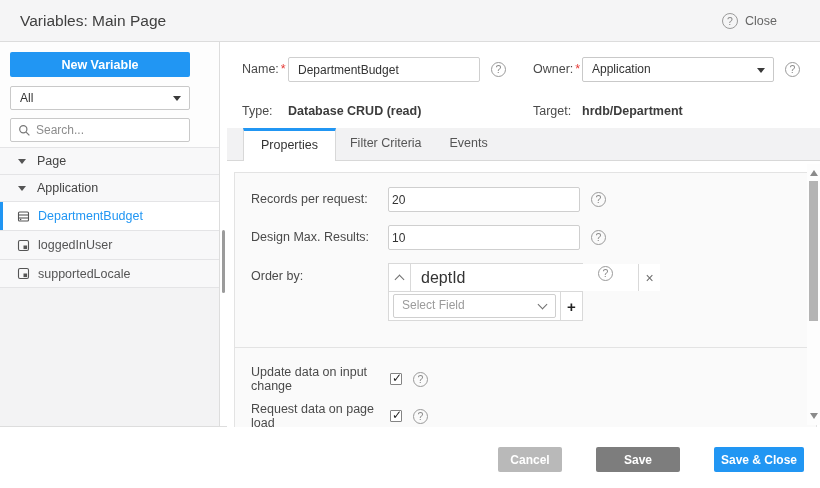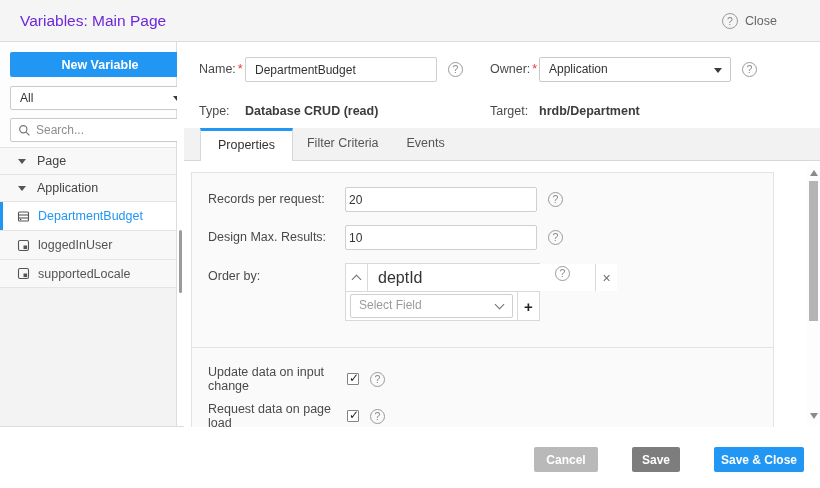--- a/index.html
+++ b/index.html
@@ -3,31 +3,31 @@
 <meta charset="utf-8">
 <style>
   * { margin:0; padding:0; box-sizing:border-box; }
   html,body { background:#e9e9e9; }
   body { font-family:"Liberation Sans","DejaVu Sans",sans-serif; font-size:12px; color:#4a4a4a; }
 
   .window { position:relative; width:820px; height:488px; background:#fff; overflow:hidden; }
 
   
   .titlebar { position:relative; height:42px; background:#f5f5f6; border-bottom:1px solid #dcdcdc; }
-  .titlebar .title { position:absolute; left:20px; top:0; line-height:41px; font-size:15.5px; color:#6d28d9; }
+  .titlebar .title { position:absolute; left:20px; top:0; line-height:41px; font-size:15.5px; color:#404040; }
   .titlebar .help { position:absolute; right:43px; top:0; height:41px; display:flex; align-items:center; gap:7px; color:#666; font-size:12.5px; cursor:pointer; }
 
   .qmark { display:inline-block; width:15px; height:15px; border:1px solid #9a9a9a; border-radius:50%; color:#8a8a8a; font-size:10.5px; line-height:13px; text-align:center; flex:0 0 auto; }
   .qmark.lg { width:16px; height:16px; line-height:14px; }
 
   
   .body { display:flex; height:385px; border-bottom:1px solid #ddd; }
 
   
-  .sidebar { position:relative; width:177px; background:#f3f3f4; border-right:1px solid #ddd; }
+  .sidebar { position:relative; width:220px; background:#f3f3f4; border-right:1px solid #ddd; }
   .sidebar-controls { position:absolute; left:0; top:0; width:100%; height:105px; background:#fdfdfd; }
   .new-var-btn { position:absolute; left:10px; top:10px; width:180px; height:25px; background:var(--accent,#2196f3); color:#fff; border:none; border-radius:2px; font-weight:bold; font-size:12.5px; font-family:inherit; cursor:pointer; }
   .fake-select { position:relative; background:#fff; border:1px solid #c9c9c9; border-radius:2px; cursor:pointer; }
   .filter-select { position:absolute; left:10px; top:44px; width:180px; height:24px; }
   .fake-select .sel-text { position:absolute; left:9px; top:0; line-height:22px; color:#333; }
   .caret-down { position:absolute; right:8px; top:50%; margin-top:-2px; width:0; height:0; border-left:4px solid transparent; border-right:4px solid transparent; border-top:5px solid #3a3a3a; }
   .search-box { position:absolute; left:10px; top:76px; width:180px; height:24px; background:#fff; border:1px solid #c9c9c9; border-radius:2px; }
   .search-box svg { position:absolute; left:7px; top:5px; }
   .search-box input { position:absolute; left:25px; top:0; width:150px; height:22px; border:none; outline:none; font-family:inherit; font-size:12px; color:#555; background:transparent; }
   .search-box input::placeholder { color:#8d8d8d; }
@@ -98,21 +98,21 @@
   .vs-arrow { position:absolute; left:3px; width:0; height:0; border-left:4px solid transparent; border-right:4px solid transparent; cursor:pointer; }
   .vs-arrow.up { top:6px; border-bottom:6px solid #8a8a8a; }
   .vs-arrow.down { bottom:6px; border-top:6px solid #8a8a8a; }
   .vs-thumb { position:absolute; left:2px; top:17px; width:9px; height:140px; background:#b4b4b4; cursor:pointer; }
 
   
   .footer { height:60px; background:#fff; display:flex; justify-content:flex-end; align-items:flex-start; padding:20px 16px 0 0; }
   .btn { height:25px; border:none; border-radius:2px; color:#fff; font-weight:bold; font-size:12px; font-family:inherit; cursor:pointer; }
   .btn + .btn { margin-left:34px; }
   .btn-cancel { width:64px; background:var(--cancel-button,#b9b9b9); }
-  .btn-save { width:48px; background:var(--save-button,#7d7d7d); }
+  .btn-save { width:84px; background:var(--save-button,#7d7d7d); }
   .btn-saveclose { width:90px; background:var(--accent,#2196f3); }
 </style>
 </head>
 <body>
 
 <div class="window">
 
   <div class="titlebar">
     <div class="title">Variables: Main Page</div>
     <div class="help">

